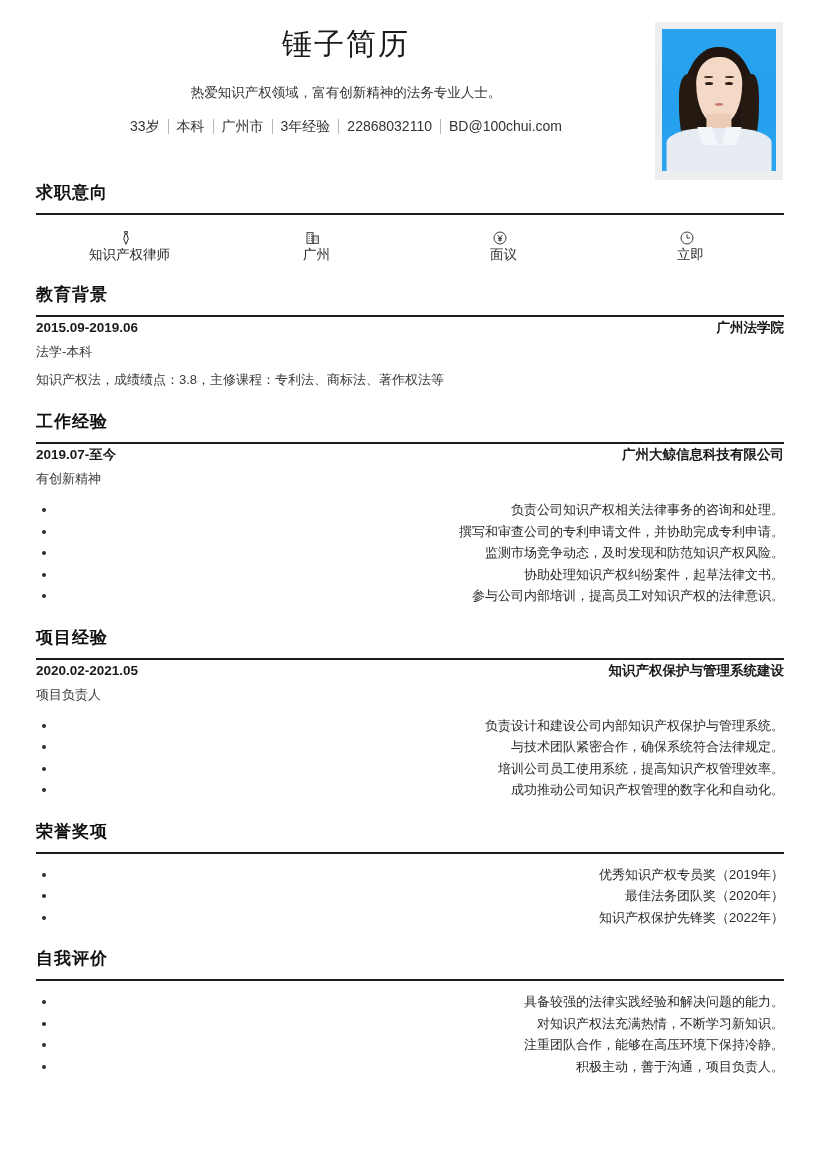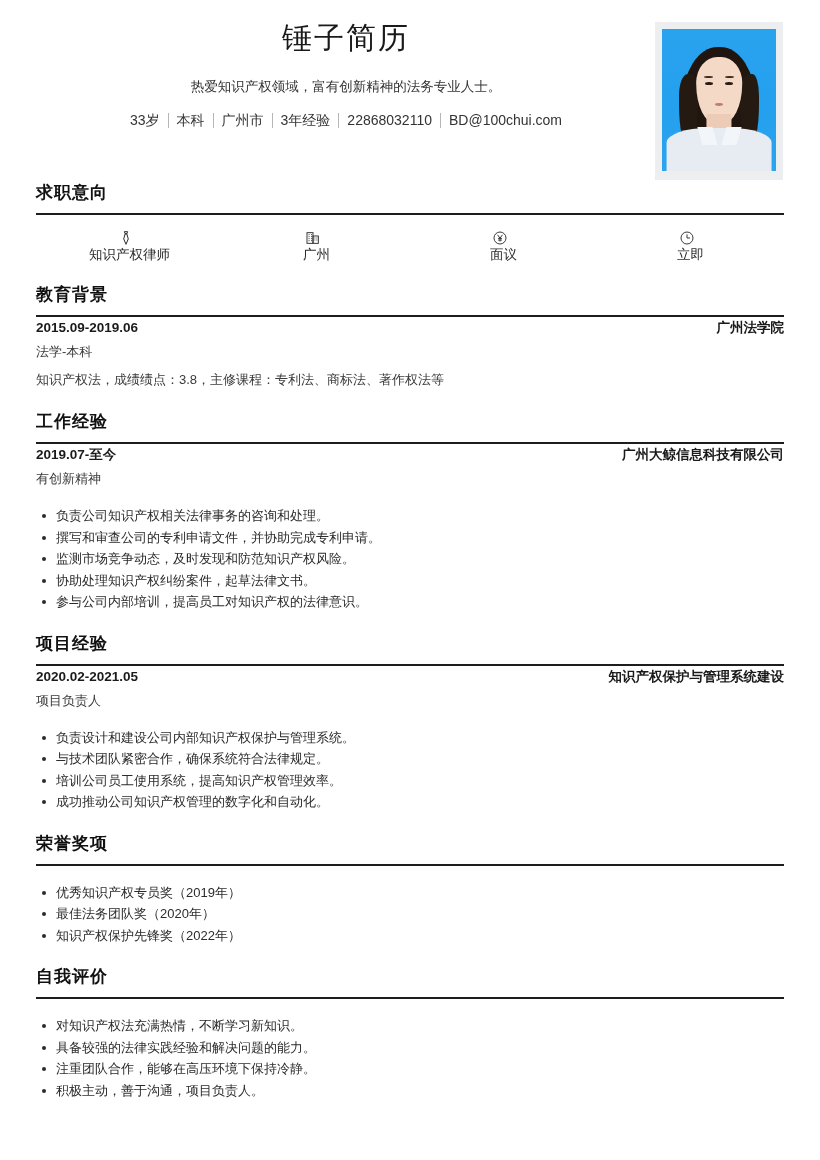--- a/index.html
+++ b/index.html
@@ -17,21 +17,21 @@
     position: relative;
     width: 820px;
     height: 1160px;
     padding: 0 36px;
   }
 
   
   .header {
     position: relative;
     height: 162px;
-    padding-top: 16px;
+    padding-top: 22px;
   }
 
   .header-center {
     width: 580px;
     margin-left: 20px;
     text-align: center;
   }
 
   .resume-title {
     font-size: 30px;
@@ -237,21 +237,22 @@
   }
   .entry-desc {
     font-size: 13px;
     color: #3a3a3a;
     line-height: 22px;
     margin-top: 7px;
   }
 
   ul.bullets {
     list-style: none;
-    margin-top: 16px;
+    margin-top: 10px;
+    text-align: right;
   }
   ul.bullets li {
     position: relative;
     padding-left: 20px;
     font-size: 13px;
     color: #2b2b2b;
     line-height: 21.5px;
   }
   ul.bullets li::before {
     content: "";
@@ -423,21 +424,21 @@
         <li>知识产权保护先锋奖（2022年）</li>
       </ul>
     </div>
   </div>
 
   <div class="section">
     <div class="section-title">自我评价</div>
     <div class="section-rule"></div>
     <div class="section-body">
       <ul class="bullets">
+        <li>具备较强的法律实践经验和解决问题的能力。</li>
         <li>对知识产权法充满热情，不断学习新知识。</li>
-        <li>具备较强的法律实践经验和解决问题的能力。</li>
         <li>注重团队合作，能够在高压环境下保持冷静。</li>
         <li>积极主动，善于沟通，项目负责人。</li>
       </ul>
     </div>
   </div>
 
 </div>
 
 </body></html>

